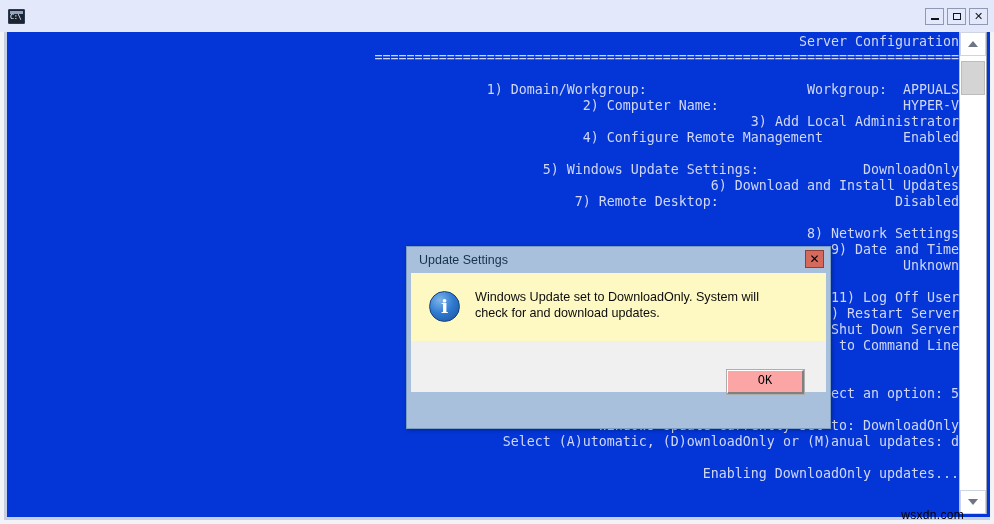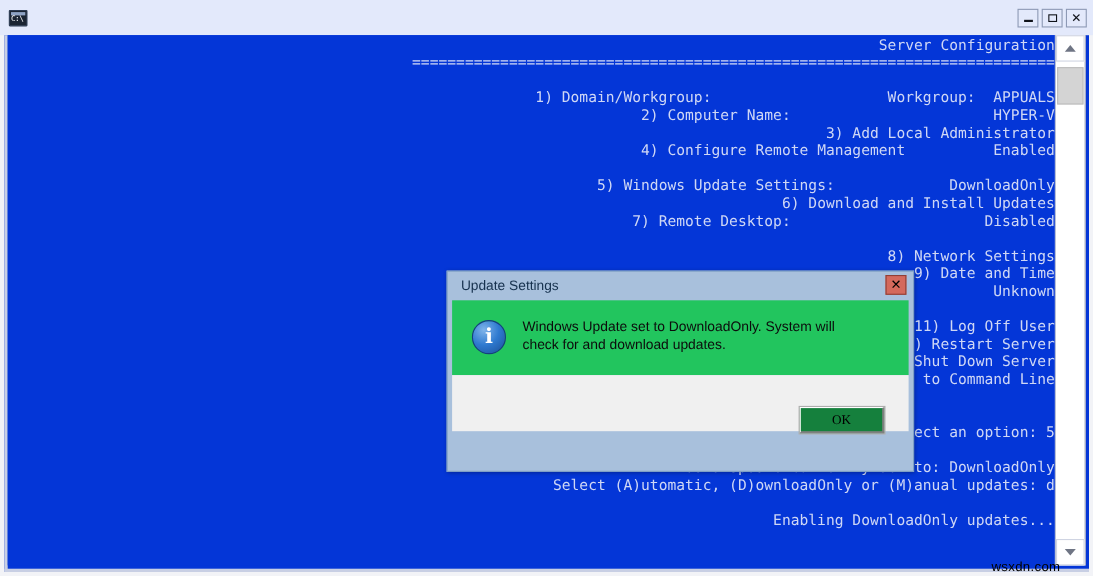--- a/index.html
+++ b/index.html
@@ -211,21 +211,21 @@
     display: flex;
     align-items: center;
     justify-content: center;
     font-size: 12px;
     font-weight: bold;
     color: #000000;
     font-family: "DejaVu Sans", sans-serif;
     line-height: 1;
   }
   #dialog-body {
-    background: #22c55e;
+    background: #fef9c3;
     height: 68px;
     box-sizing: border-box;
     display: flex;
     align-items: flex-start;
     padding: 16px 14px 0 18px;
   }
   #dialog-info-icon {
     width: 31px; height: 31px;
     border-radius: 50%;
     flex: 0 0 auto;
@@ -260,29 +260,29 @@
     height: 51px;
     box-sizing: border-box;
     display: flex;
     align-items: center;
     justify-content: flex-end;
     padding-right: 22px;
   }
   #dialog-ok-button {
     width: 77px;
     height: 24px;
-    background: #15803d;
+    background: #fca5a5;
     border-top: 1px solid #ffffff;
     border-left: 1px solid #ffffff;
     border-right: 2px solid #808080;
     border-bottom: 2px solid #808080;
     box-sizing: border-box;
     font-size: 12px;
     color: #000000;
-    font-family: Liberation Serif, serif;
+    font-family: Liberation Mono, monospace;
     display: flex;
     align-items: center;
     justify-content: center;
     outline: 1px solid #adadad;
     margin-top: 30px;
   }
 
   
   #watermark {
     position: absolute;

